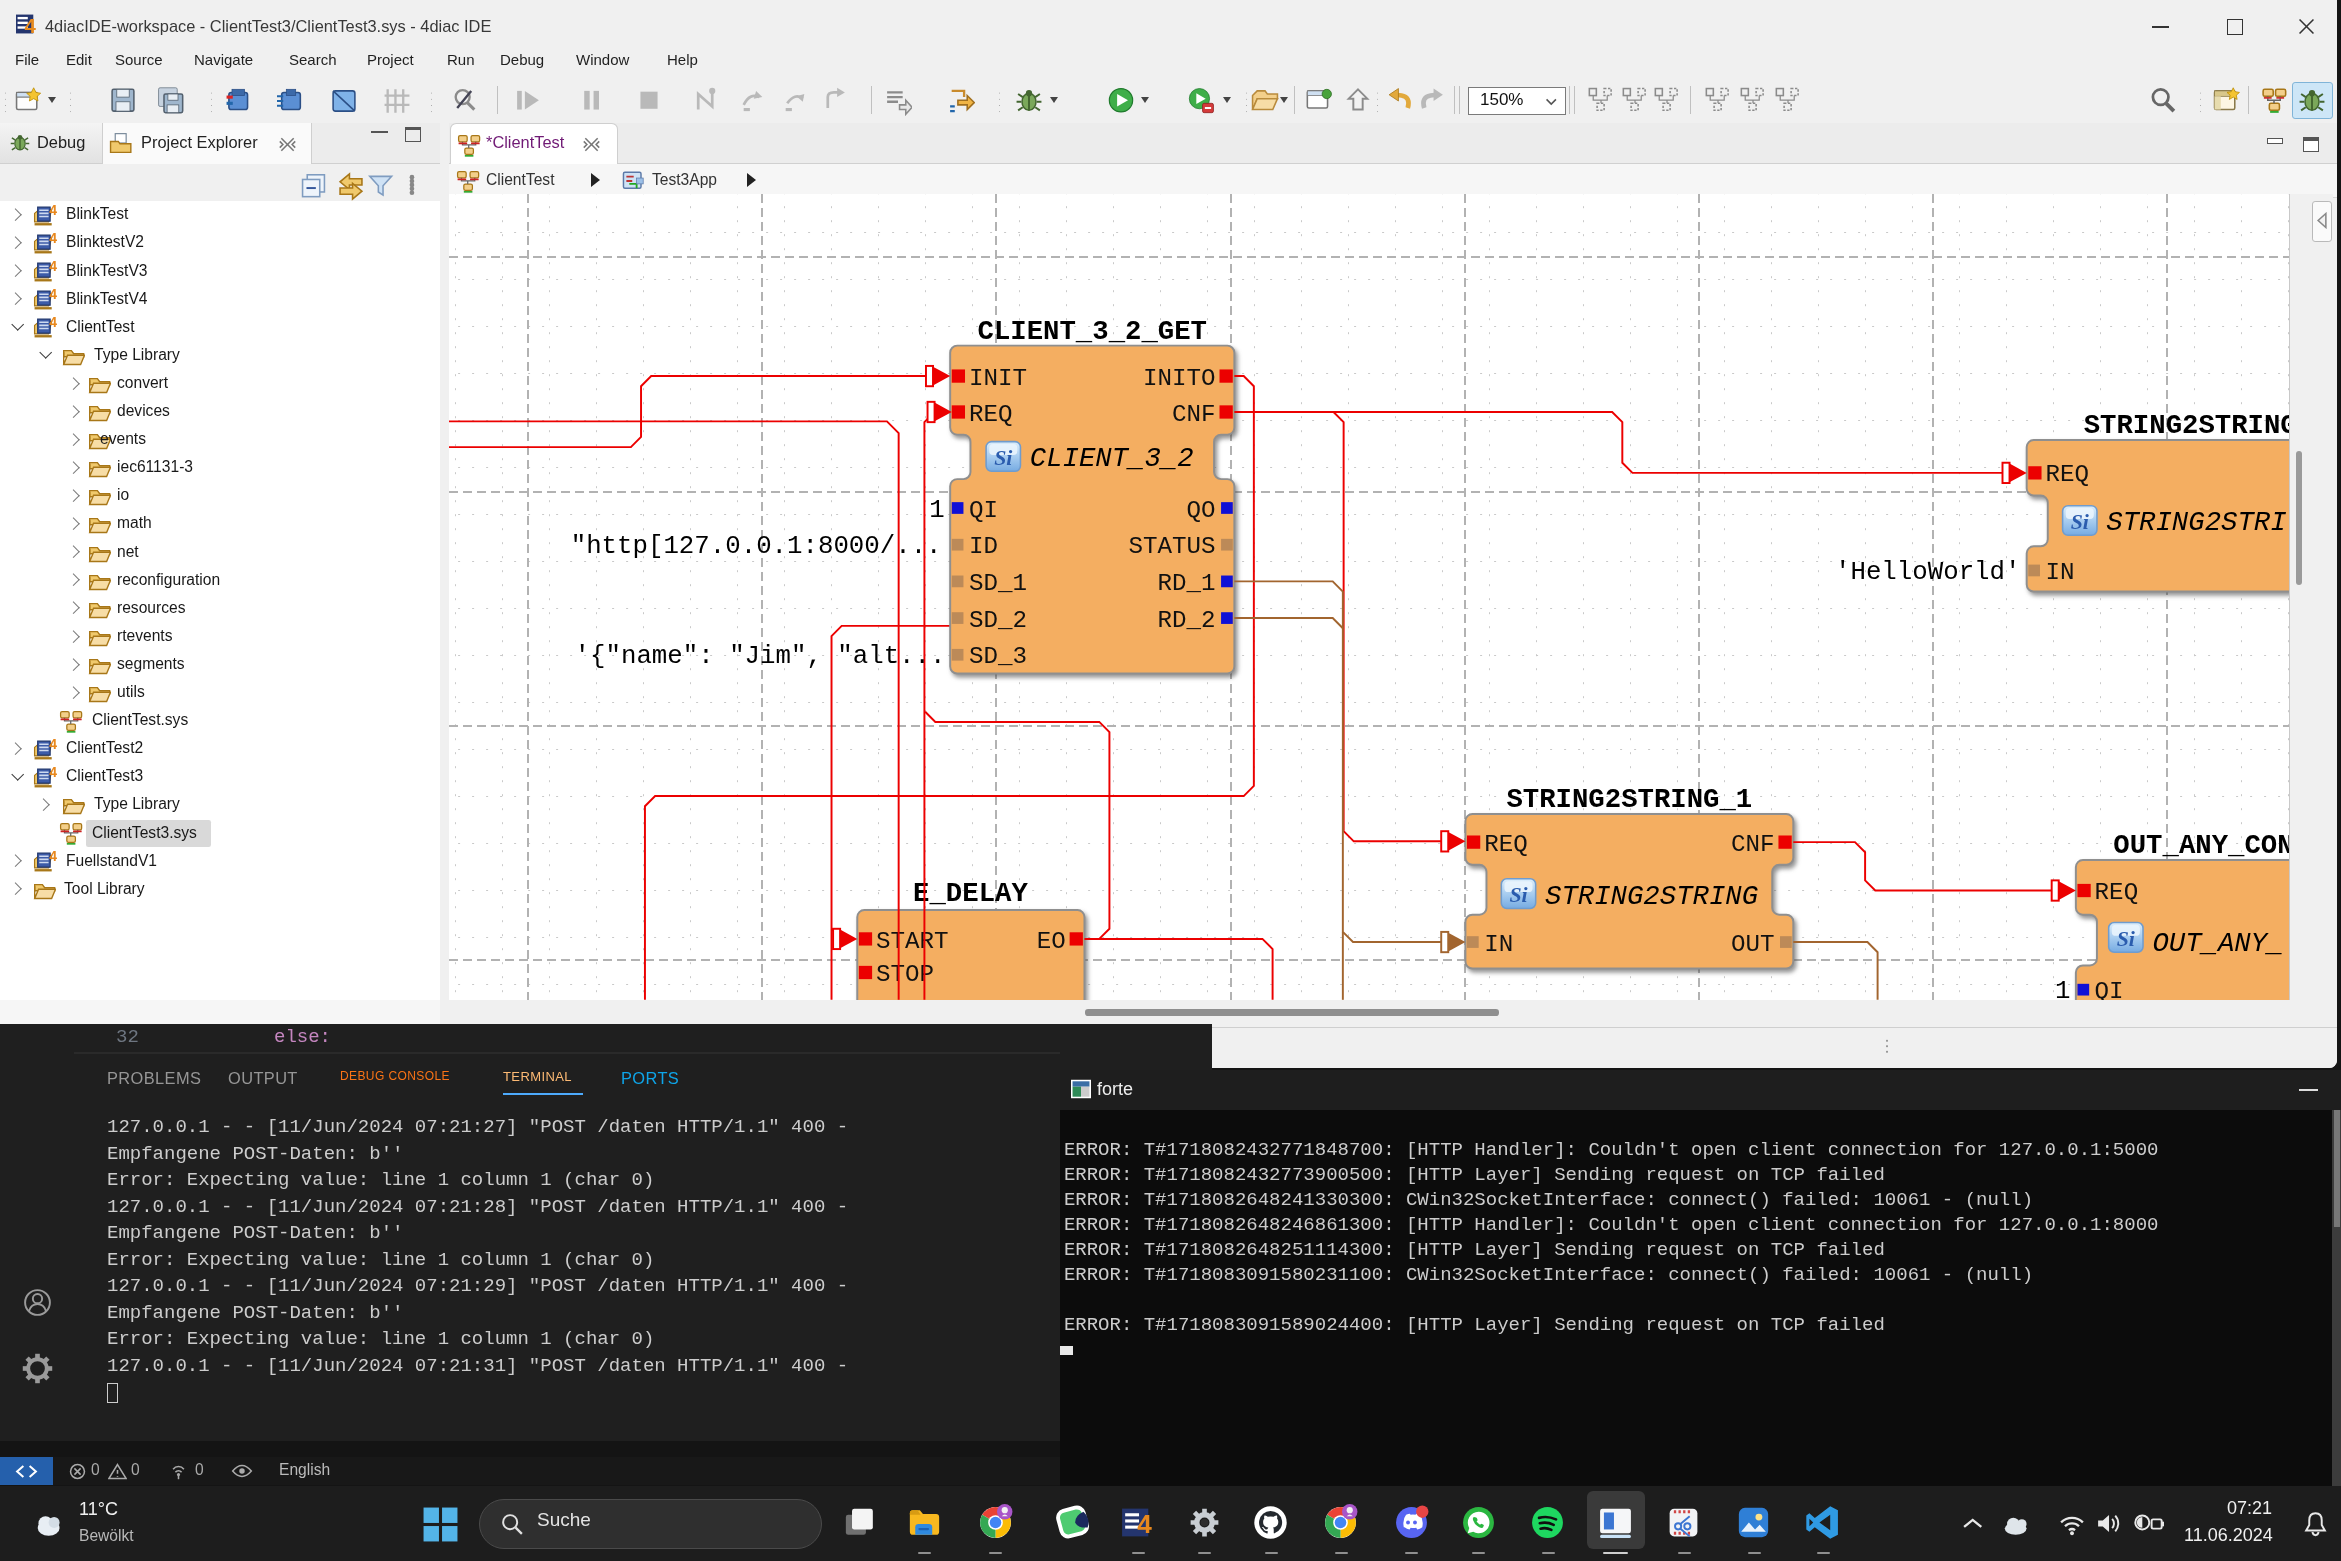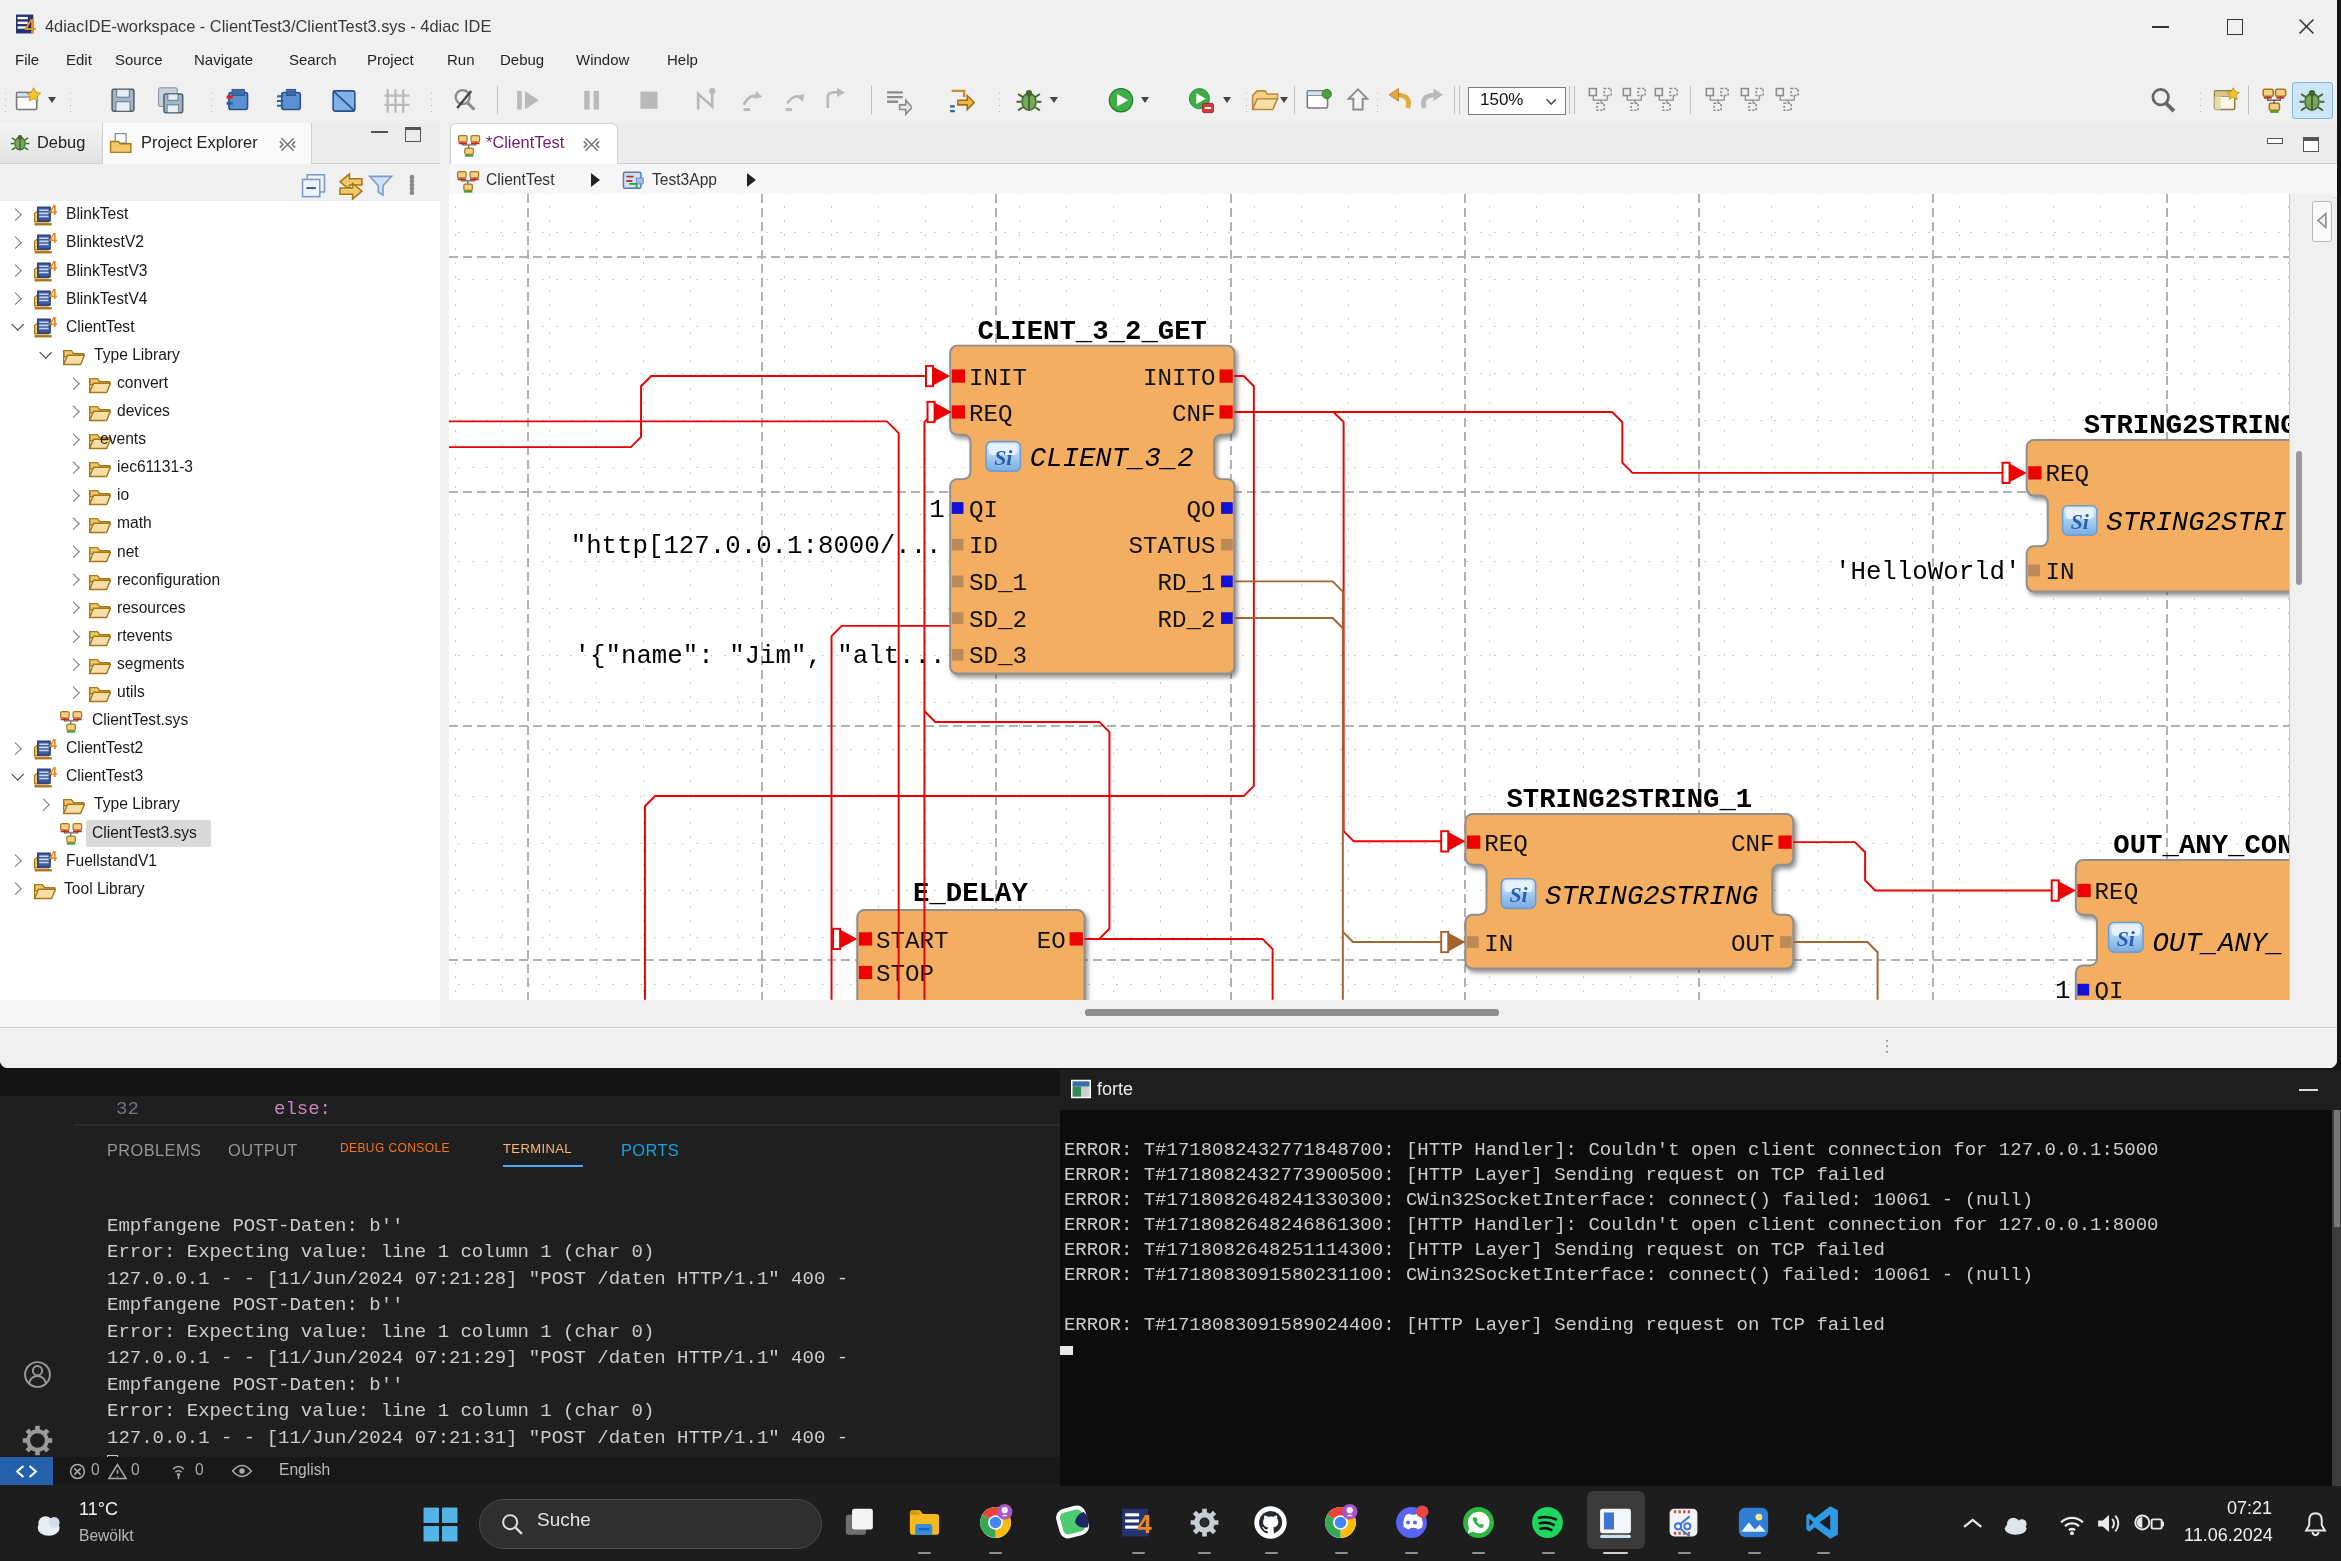--- a/index.html
+++ b/index.html
@@ -21,21 +21,21 @@
 .chev.d{transform:rotate(45deg);border-color:#3c3c3c}
 #edtabs{position:absolute;left:449px;top:123px;width:1888px;height:41px;background:#ececec;border-bottom:0.8px solid #d0d0d0}
 #crumb{position:absolute;left:449px;top:164px;width:1888px;height:34px;background:#f6f6f6;border-bottom:0.8px solid #d6d6d6}
 #canvas{position:absolute;left:449px;top:194px;width:1840px;height:806px;background:#fff;overflow:hidden}
 .dashv{position:absolute;top:0;width:1.6px;height:806px;background:repeating-linear-gradient(180deg,#b2b2b2 0 9.4px,transparent 9.4px 14px)}
 .dashh{position:absolute;left:0;width:1840px;height:1.6px;background:repeating-linear-gradient(90deg,#b2b2b2 0 9.4px,transparent 9.4px 14px)}
 #gutterR{position:absolute;left:2289px;top:194px;width:44px;height:806px;background:#f0f0f0;border-left:0.8px solid #c9c9c9}
 #hscroll{position:absolute;left:449px;top:1000px;width:1884px;height:26.5px;background:#f0f0f0}
 #lscroll{position:absolute;left:0;top:1000px;width:440px;height:26.5px;background:#f6f6f6}
 #idebottom{position:absolute;left:0;top:1027px;width:2337px;height:41px;background:#f0f0f0;border-top:0.8px solid #cfcfcf;border-radius:0 0 7.8px 7.8px}
-#vscode{position:absolute;left:0;top:1096px;width:1212px;height:417px;background:#1f1f1f}
+#vscode{position:absolute;left:0;top:1024px;width:1212px;height:417px;background:#1f1f1f}
 #vsstatus{position:absolute;left:0;top:1457px;width:1060px;height:28px;background:#181818}
 #forte{position:absolute;left:1060px;top:1070px;width:1282px;height:417px;background:#0c0c0c}
 #fortetitle{position:absolute;left:0;top:0;width:100%;height:40px;background:#1e1e1e}
 #taskbar{position:absolute;left:0;top:1486px;width:2342px;height:75px;background:#1d1d1d}
 .tbadge{position:absolute;top:66px;width:12.5px;height:2.3px;border-radius:1.6px;background:#8f8f8f}
 text{user-select:none}
 </style></head><body>
 <div id="ide">
     <div id="titlebar">
       <svg class="abs" style="left:15.6px;top:12.5px" width="22" height="22" viewBox="0 0 28 28">
@@ -689,20 +689,21 @@
         <rect x="32" y="17" width="7" height="6" transform="rotate(45 20 20)"></rect>
       </g>
       <circle cx="20" cy="20" r="5" fill="#1f1f1f"></circle>
     </svg>
     <div class="abs" style="left:107px;top:45px;font-size:16.4px;color:#969696;letter-spacing:0.4px">PROBLEMS</div>
     <div class="abs" style="left:228px;top:45px;font-size:16.4px;color:#969696;letter-spacing:0.4px">OUTPUT</div>
     <div class="abs" style="left:340px;top:45px;font-size:12px;color:#f97316;letter-spacing:0.4px">DEBUG CONSOLE</div>
     <div class="abs" style="left:503px;top:45px;font-size:13px;color:#fdba74;letter-spacing:0.4px">TERMINAL</div>
     <div class="abs" style="left:621px;top:45px;font-size:16.4px;color:#0ea5e9;letter-spacing:0.4px">PORTS</div>
     <div class="abs" style="left:503px;top:69px;width:80px;height:2.3px;background:#4daafc"></div>
+    <div class="abs mono" style="left:107px;top:92px;font-size:19px;color:#cccccc;white-space:pre">127.0.0.1 - - [11/Jun/2024 07:21:27] "POST /daten HTTP/1.1" 400 -</div>
     <div class="abs mono" style="left:107px;top:119px;font-size:19px;color:#cccccc;white-space:pre">Empfangene POST-Daten: b''</div>
     <div class="abs mono" style="left:107px;top:145px;font-size:19px;color:#cccccc;white-space:pre">Error: Expecting value: line 1 column 1 (char 0)</div>
     <div class="abs mono" style="left:107px;top:172px;font-size:19px;color:#cccccc;white-space:pre">127.0.0.1 - - [11/Jun/2024 07:21:28] "POST /daten HTTP/1.1" 400 -</div>
     <div class="abs mono" style="left:107px;top:198px;font-size:19px;color:#cccccc;white-space:pre">Empfangene POST-Daten: b''</div>
     <div class="abs mono" style="left:107px;top:225px;font-size:19px;color:#cccccc;white-space:pre">Error: Expecting value: line 1 column 1 (char 0)</div>
     <div class="abs mono" style="left:107px;top:251px;font-size:19px;color:#cccccc;white-space:pre">127.0.0.1 - - [11/Jun/2024 07:21:29] "POST /daten HTTP/1.1" 400 -</div>
     <div class="abs mono" style="left:107px;top:278px;font-size:19px;color:#cccccc;white-space:pre">Empfangene POST-Daten: b''</div>
     <div class="abs mono" style="left:107px;top:304px;font-size:19px;color:#cccccc;white-space:pre">Error: Expecting value: line 1 column 1 (char 0)</div>
     <div class="abs mono" style="left:107px;top:331px;font-size:19px;color:#cccccc;white-space:pre">127.0.0.1 - - [11/Jun/2024 07:21:31] "POST /daten HTTP/1.1" 400 -</div>
     <div class="abs" style="left:107px;top:359px;width:11px;height:20px;border:1.6px solid #ccc"></div>

